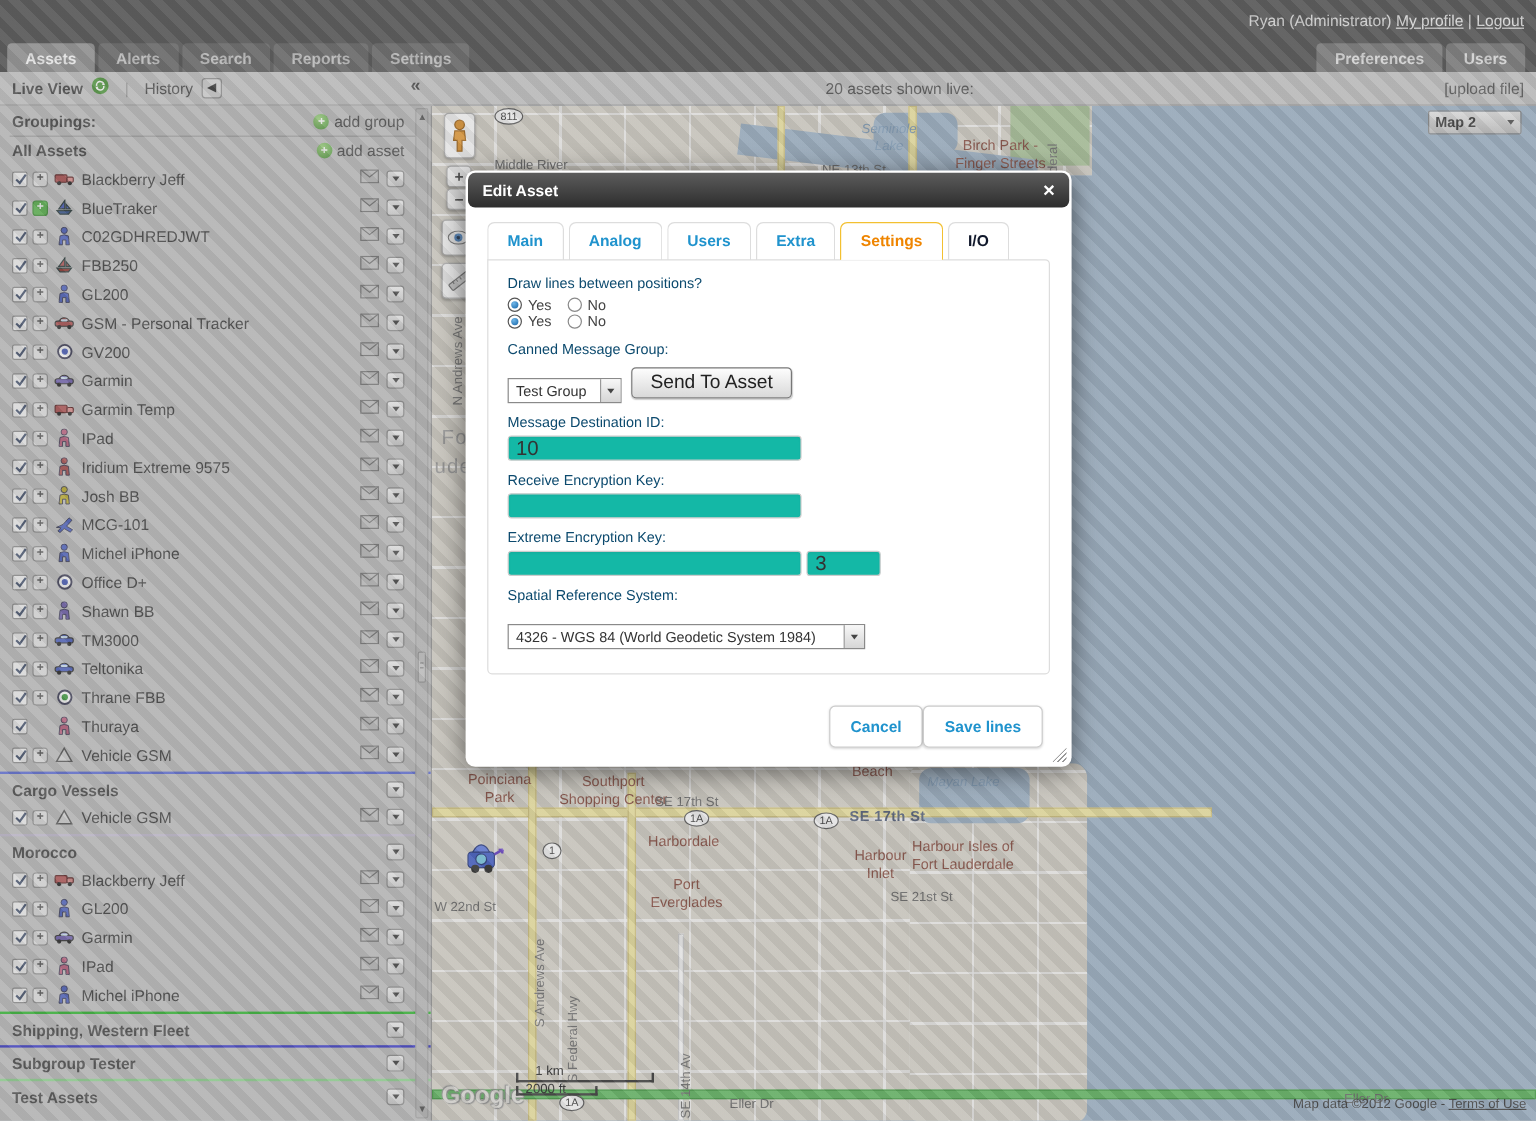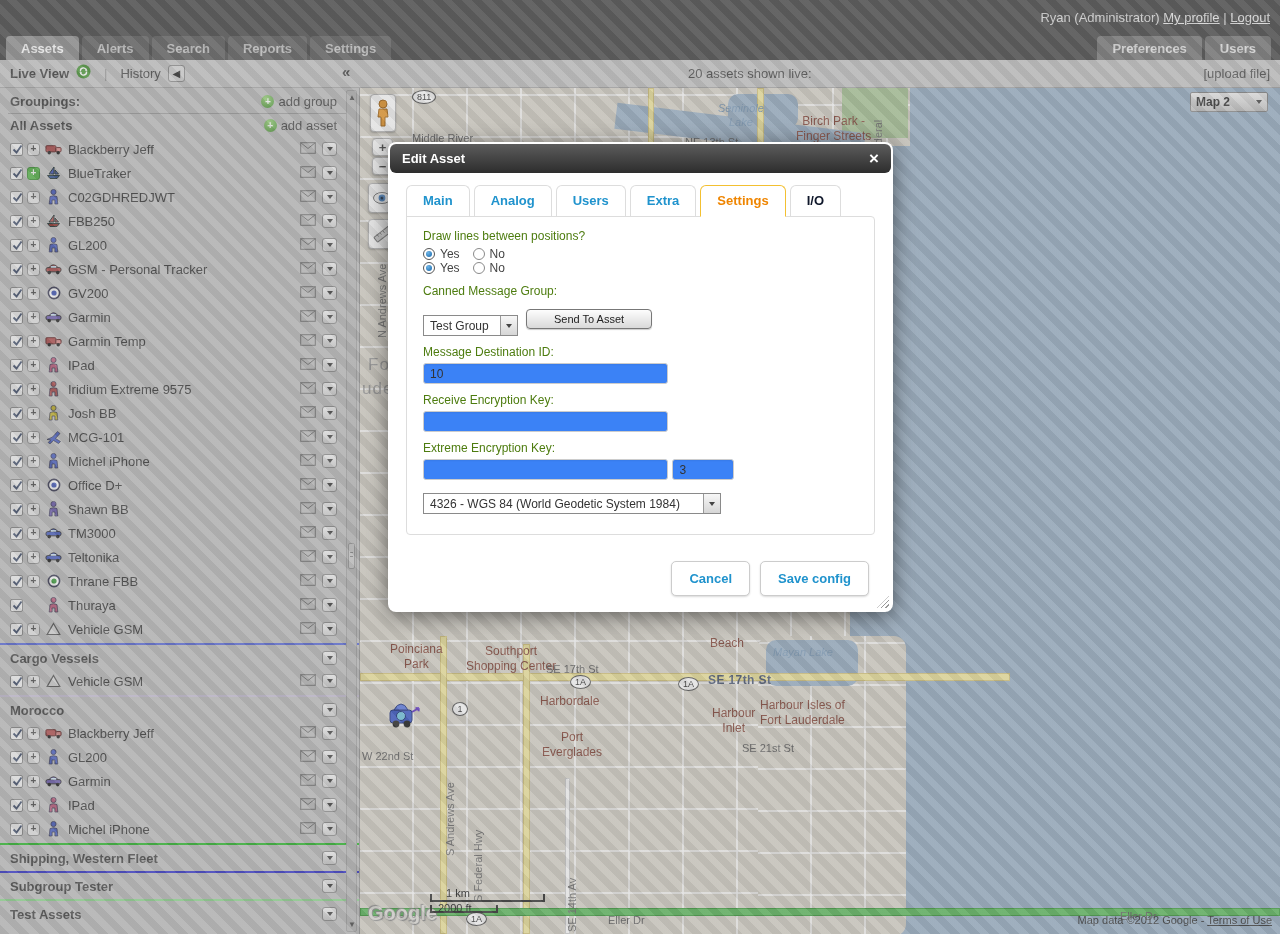--- a/index.html
+++ b/index.html
@@ -114,39 +114,39 @@
   .modal-header { background:linear-gradient(#5c5c5c,#2d2d2d); border-radius:6px; height:29px; display:flex;
                   align-items:center; padding:0 12px; color:#fff; font-weight:bold; font-size:13px; }
   .modal-close { margin-left:auto; font-size:17px; font-weight:bold; color:#fff; line-height:1; }
   .modal-body { padding:12px 16px 0; }
   .tabs-row { display:flex; margin-bottom:-1px; position:relative; }
   .dtab { border:1px solid #ddd; border-bottom:none; border-radius:6px 6px 0 0; background:#fff;
           padding:7px 16px 8px; font-size:13px; font-weight:bold; color:#2093cd; margin-right:4px; position:relative; }
   .dtab.active { border:1px solid #f3c031; border-bottom:1px solid #fff; color:#ef8500; z-index:3; }
   .dtab.disabled { color:#0f172a; }
   .dpanel { border:1px solid #ddd; border-radius:0 4px 4px 4px; padding:12px 16px 20px; position:relative; z-index:1; }
-  .flabel { font-size:12px; color:#4d7c0f; margin:9px 0 4px; }
+  .flabel { font-size:12px; color:#0c4a6e; margin:9px 0 4px; }
   .flabel.first { margin-top:0; }
   .radio-line { display:flex; align-items:center; gap:3px; font-size:12px; color:#444; }
   .radio { width:12px; height:12px; border-radius:50%; border:1px solid #8a8a8a; background:#fff; position:relative; margin-right:2px; }
   .radio.sel { border-color:#555; }
   .radio.sel::after { content:""; position:absolute; left:2px; top:2px; width:6px; height:6px; border-radius:50%;
                       background:radial-gradient(circle at 35% 30%, #6fb6e8, #1565a8); }
   .radio + .rlabel { margin-right:10px; }
   .ctl-row { display:flex; align-items:center; gap:8px; }
   .sel-classic { display:inline-flex; align-items:center; border:1px solid #8a8a8a; background:#fff; height:21px;margin-top:13px; }
   .sel-classic .sval { font-size:12px; color:#333; padding:0 6px; flex:1; white-space:nowrap; overflow:hidden; }
   .sel-dd { width:17px; height:100%; border-left:1px solid #999; background:linear-gradient(#f7f7f7,#d6d6d6);
             display:flex; align-items:center; justify-content:center; }
   .btn-gray { border:1px solid #777; border-radius:4px; background:linear-gradient(#fdfdfd,#d9d9d9);
-              font-size:11px; color:#222; padding:3px 27px; box-shadow:0 1px 1px rgba(0,0,0,.2); }
-  .ti { border:1px solid #ccc; border-radius:3px; background:#3b82f6; height:21px; padding:1px 6px; font-size:12px;
+              font-size:16px; color:#222; padding:3px 15px; box-shadow:0 1px 1px rgba(0,0,0,.2); }
+  .ti { border:1px solid #ccc; border-radius:3px; background:#14b8a6; height:21px; padding:1px 6px; font-size:17px;
         color:#333; font-family:"Liberation Sans","DejaVu Sans",sans-serif; box-shadow:inset 0 1px 2px rgba(0,0,0,.06); }
   .w245 { width:245px; } .w62 { width:62px; }
-  .modal-footer { display:flex; justify-content:flex-end; gap:10px; padding:26px 6px 16px; position:relative; }
+  .modal-footer { display:flex; justify-content:flex-end; padding:26px 6px 16px; position:relative; }
   .btn-dlg { background:#fff; border:1px solid #ccc; border-radius:5px; padding:9px 17px; color:#2093cd;
              font-weight:bold; font-size:13px; box-shadow:0 1px 2px rgba(0,0,0,.15); }
   .resize-h { position:absolute; right:4px; bottom:4px; width:12px; height:12px;
               background:repeating-linear-gradient(135deg, transparent 0 2px, #999 2px 3px); 
               clip-path:polygon(100% 0, 100% 100%, 0 100%); }
 </style>
 </head>
 <body>
 
 <header class="topbar">
@@ -1055,26 +1055,27 @@
         </span>
         <button class="btn-gray">Send To Asset</button>
       </div>
       <div class="flabel">Message Destination ID:</div>
       <input class="ti w245" value="10" style="">
       <div class="flabel">Receive Encryption Key:</div>
       <input class="ti w245" value="" style="">
       <div class="flabel">Extreme Encryption Key:</div>
       <input class="ti w245" value="" style="">
       <input class="ti w62" value="3" style="">
+      <div class="flabel">Spatial Reference System:</div>
       <span class="sel-classic" style="width:298px;">
         <span class="sval">4326 - WGS 84 (World Geodetic System 1984)</span>
         <span class="sel-dd">
             <span class="tri-d"></span>
           </span>
       </span>
     </div>
     <div class="modal-footer">
       <button class="btn-dlg">Cancel</button>
-      <button class="btn-dlg">Save config</button>
+      <button class="btn-dlg">Save lines</button>
     </div>
   </div>
   <div class="resize-h"></div>
 </div>
 
 </body></html>

